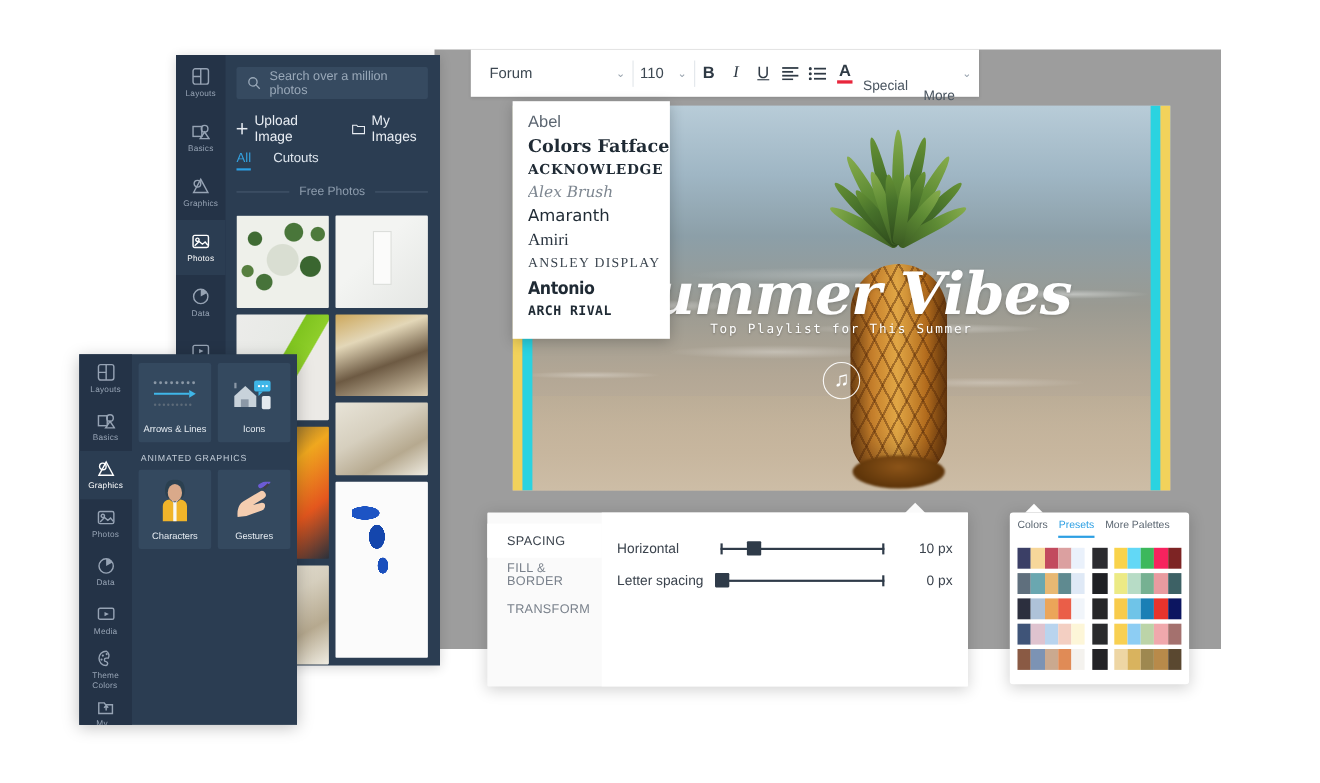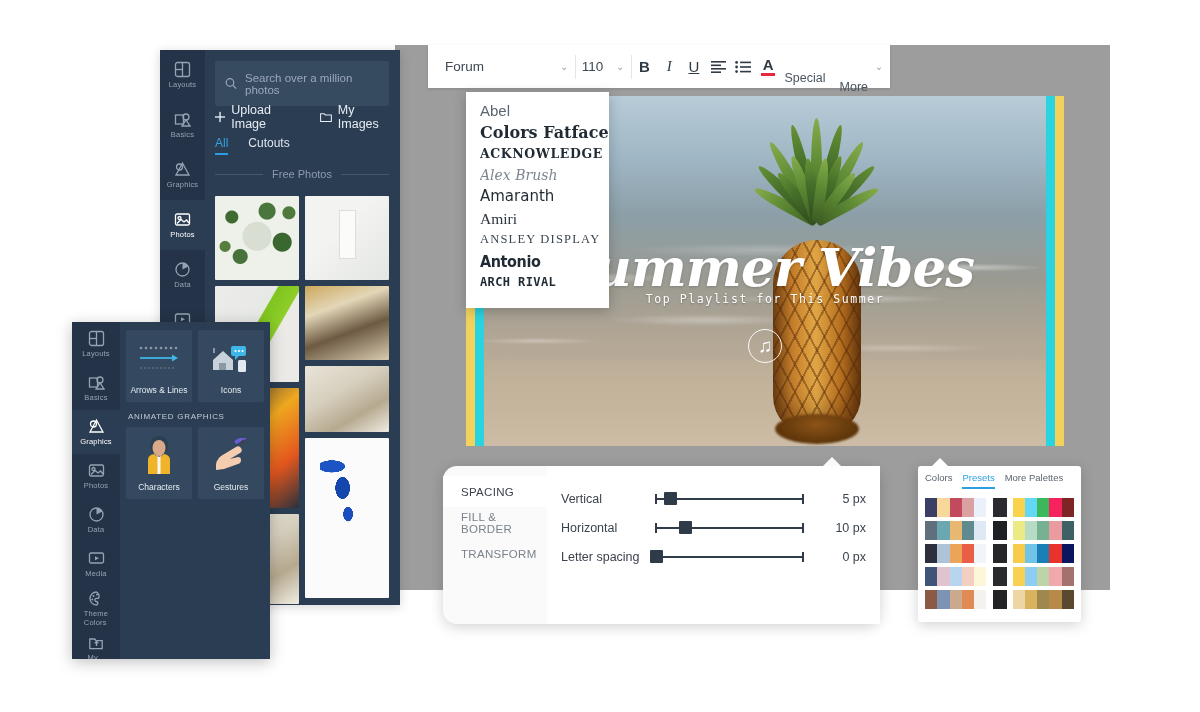--- a/index.html
+++ b/index.html
@@ -150,21 +150,21 @@
     height: 50px; display: flex; flex-direction: column;
     align-items: center; justify-content: center;
     color: #96a3b4; cursor: pointer; gap: 2px;
   }
   .rail-item .lbl { font-size: 7.5px; letter-spacing: .2px; }
   .rail-item.active { background: #2b3d52; color: #ffffff; }
   .rail-ico { width: 17px; height: 17px; display: block; }
 
   .panel-body { position: absolute; left: 45px; right: 0; top: 0; bottom: 0; }
   .search-box {
-    position: absolute; left: 10px; top: 11px; right: 11px; height: 45px;
+    position: absolute; left: 10px; top: 11px; right: 11px; height: 29px;
     background: #364a60; border-radius: 2px;
     display: flex; align-items: center; gap: 8px; padding: 0 10px;
   }
   .search-box .ph { font-size: 11.5px; color: #9aa9b9; }
   .upload-row {
     position: absolute; left: 10px; top: 56px; right: 10px; height: 22px;
     display: flex; align-items: center; gap: 22px; color: #e8edf3; font-size: 12.5px;
   }
   .upload-row .it { display: flex; align-items: center; gap: 6px; cursor: pointer; }
   .tabs-row {
@@ -236,21 +236,21 @@
   .gcard .gart { flex: 1; display: flex; align-items: center; justify-content: center; }
   .gsection {
     font-size: 8px; color: #c3cdd8; letter-spacing: .7px;
     margin: 10px 0 6px 2px;
   }
 
   
   .spacing-pop {
     position: absolute; left: 443px; top: 466px;
     width: 437px; height: 158px;
-    background: #fafafa; border-radius: 14px;
+    background: #fafafa; border-radius: 1px;
     box-shadow: 0 3px 14px rgba(0,0,0,.18);
   }
   .spacing-pop .nub {
     position: absolute; left: 379px; top: -9px;
     width: 0; height: 0;
     border-left: 10px solid transparent; border-right: 10px solid transparent;
     border-bottom: 10px solid #fafafa;
   }
   .sp-tabs { position: absolute; left: 0; top: 10px; width: 104px; }
   .sp-tab {
@@ -644,30 +644,20 @@
 
   <div class="spacing-pop">
     <div class="nub"></div>
     <div class="sp-tabs" id="sp-tabs">
         <div class="sp-tab active">SPACING</div>
         <div class="sp-tab">FILL &amp; BORDER</div>
         <div class="sp-tab">TRANSFORM</div>
       </div>
     <div class="sp-rows" id="sp-rows">
         <div class="sp-row">
-          <div class="sp-name">Vertical</div>
-          <div class="sp-track">
-            <div class="line"></div>
-            <div class="cap l"></div>
-            <div class="cap r"></div>
-            <div class="knob" style="left:calc(10% - 6px)"></div>
-          </div>
-          <div class="sp-val">5 px</div>
-        </div>
-        <div class="sp-row">
           <div class="sp-name">Horizontal</div>
           <div class="sp-track">
             <div class="line"></div>
             <div class="cap l"></div>
             <div class="cap r"></div>
             <div class="knob" style="left:calc(20% - 6px)"></div>
           </div>
           <div class="sp-val">10 px</div>
         </div>
         <div class="sp-row">

